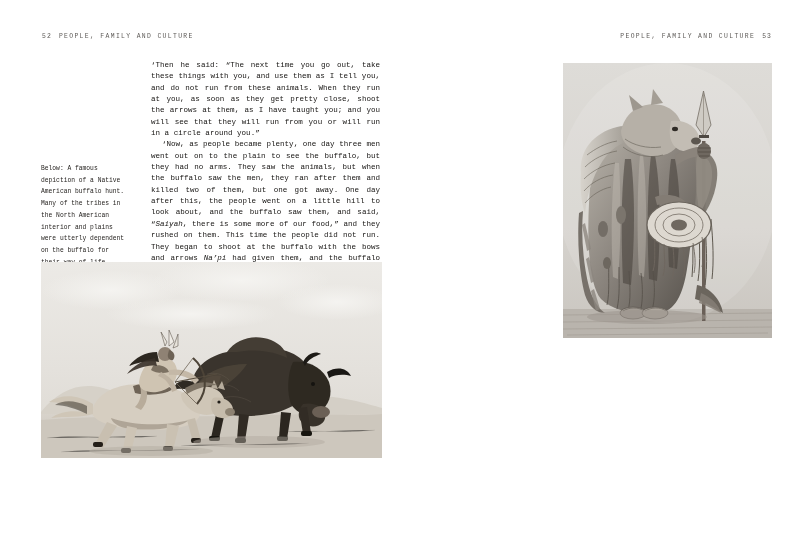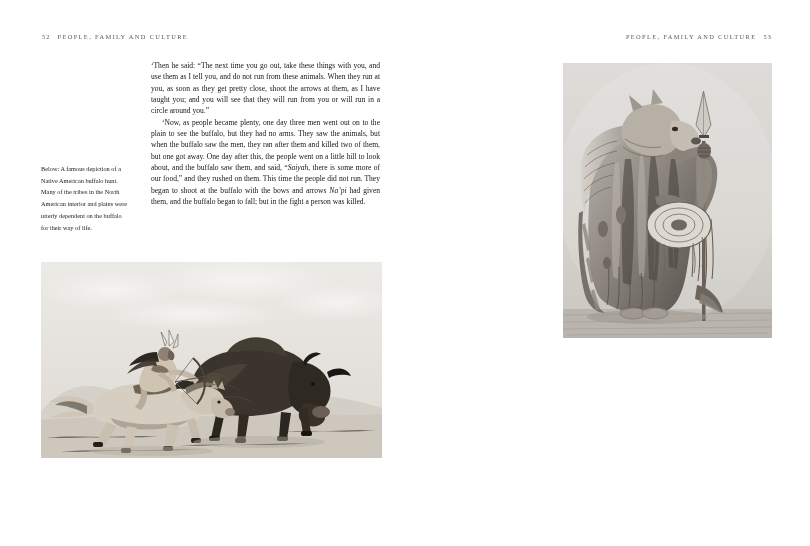--- a/index.html
+++ b/index.html
@@ -6,21 +6,21 @@
     margin: 0;
     padding: 0;
     background: #ffffff;
   }
   #spread {
     position: relative;
     width: 810px;
     height: 546px;
     background: #ffffff;
     overflow: hidden;
-    font-family: Liberation Serif, serif;
+    font-family: Liberation Mono, monospace;
     color: #1d1b19;
   }
 
   
   .crop {
     position: absolute;
     background: #c9c9c9;
   }
   .crop.v { width: 1px; height: 26px; }
   .crop.h { width: 20px; height: 1px; }

